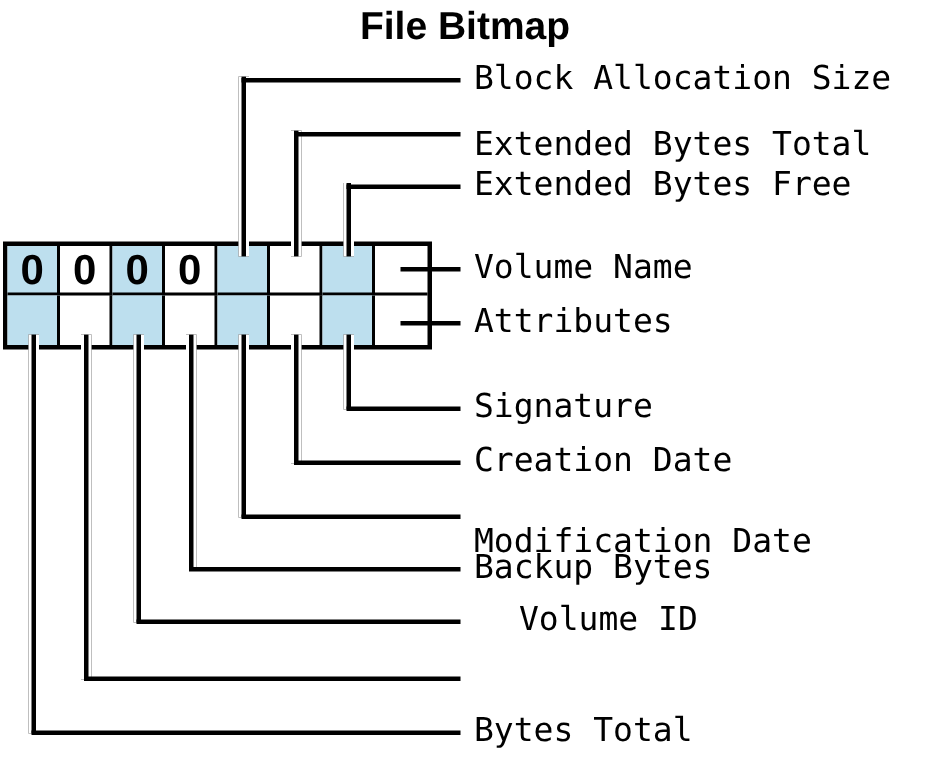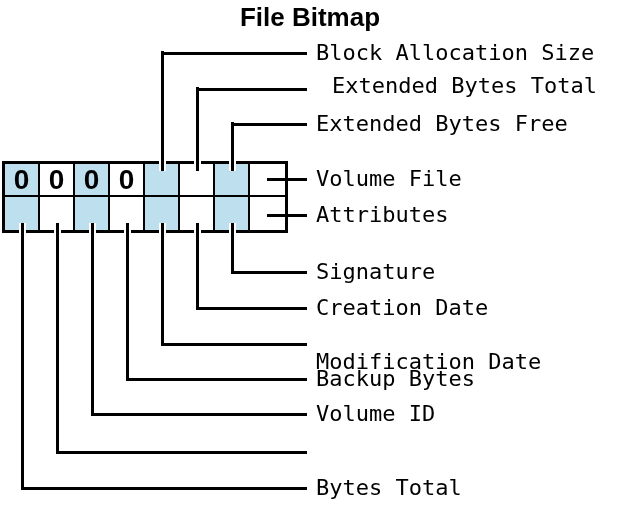--- a/index.html
+++ b/index.html
@@ -122,24 +122,24 @@
   <div class="hline" style="left:267px; top:213.5px; width:40px;"></div>
   <div class="hline" style="left:231px; top:270.5px; width:76px;"></div>
   <div class="hline" style="left:196px; top:306.5px; width:111px;"></div>
   <div class="hline" style="left:161px; top:342.5px; width:146px;"></div>
   <div class="hline" style="left:126px; top:377.5px; width:181px;"></div>
   <div class="hline" style="left:91px;  top:412.5px; width:216px;"></div>
   <div class="hline" style="left:56px;  top:450.5px; width:251px;"></div>
   <div class="hline" style="left:21px;  top:486.5px; width:286px;"></div>
 
   <div class="field-label" style="top:40px;">Block Allocation Size</div>
-  <div class="field-label" style="top:73px;margin-left:16px;">Extended Bytes Total</div>
+  <div class="field-label" style="top:84px;">Extended Bytes Total</div>
   <div class="field-label" style="top:111px;">Extended Bytes Free</div>
-  <div class="field-label" style="top:166px;">Volume File</div>
+  <div class="field-label" style="top:166px;">Volume Name</div>
   <div class="field-label" style="top:202px;">Attributes</div>
   <div class="field-label" style="top:259px;">Signature</div>
   <div class="field-label" style="top:295px;">Creation Date</div>
   <div class="field-label" style="top:331px;margin-top:18px;">Modification Date</div>
   <div class="field-label" style="top:366px;">Backup Bytes</div>
-  <div class="field-label" style="top:401px;">Volume ID</div>
+  <div class="field-label" style="top:401px;margin-left:30px;">Volume ID</div>
   <div class="field-label" style="top:475px;">Bytes Total</div>
 
 </div>
 
 </body></html>

